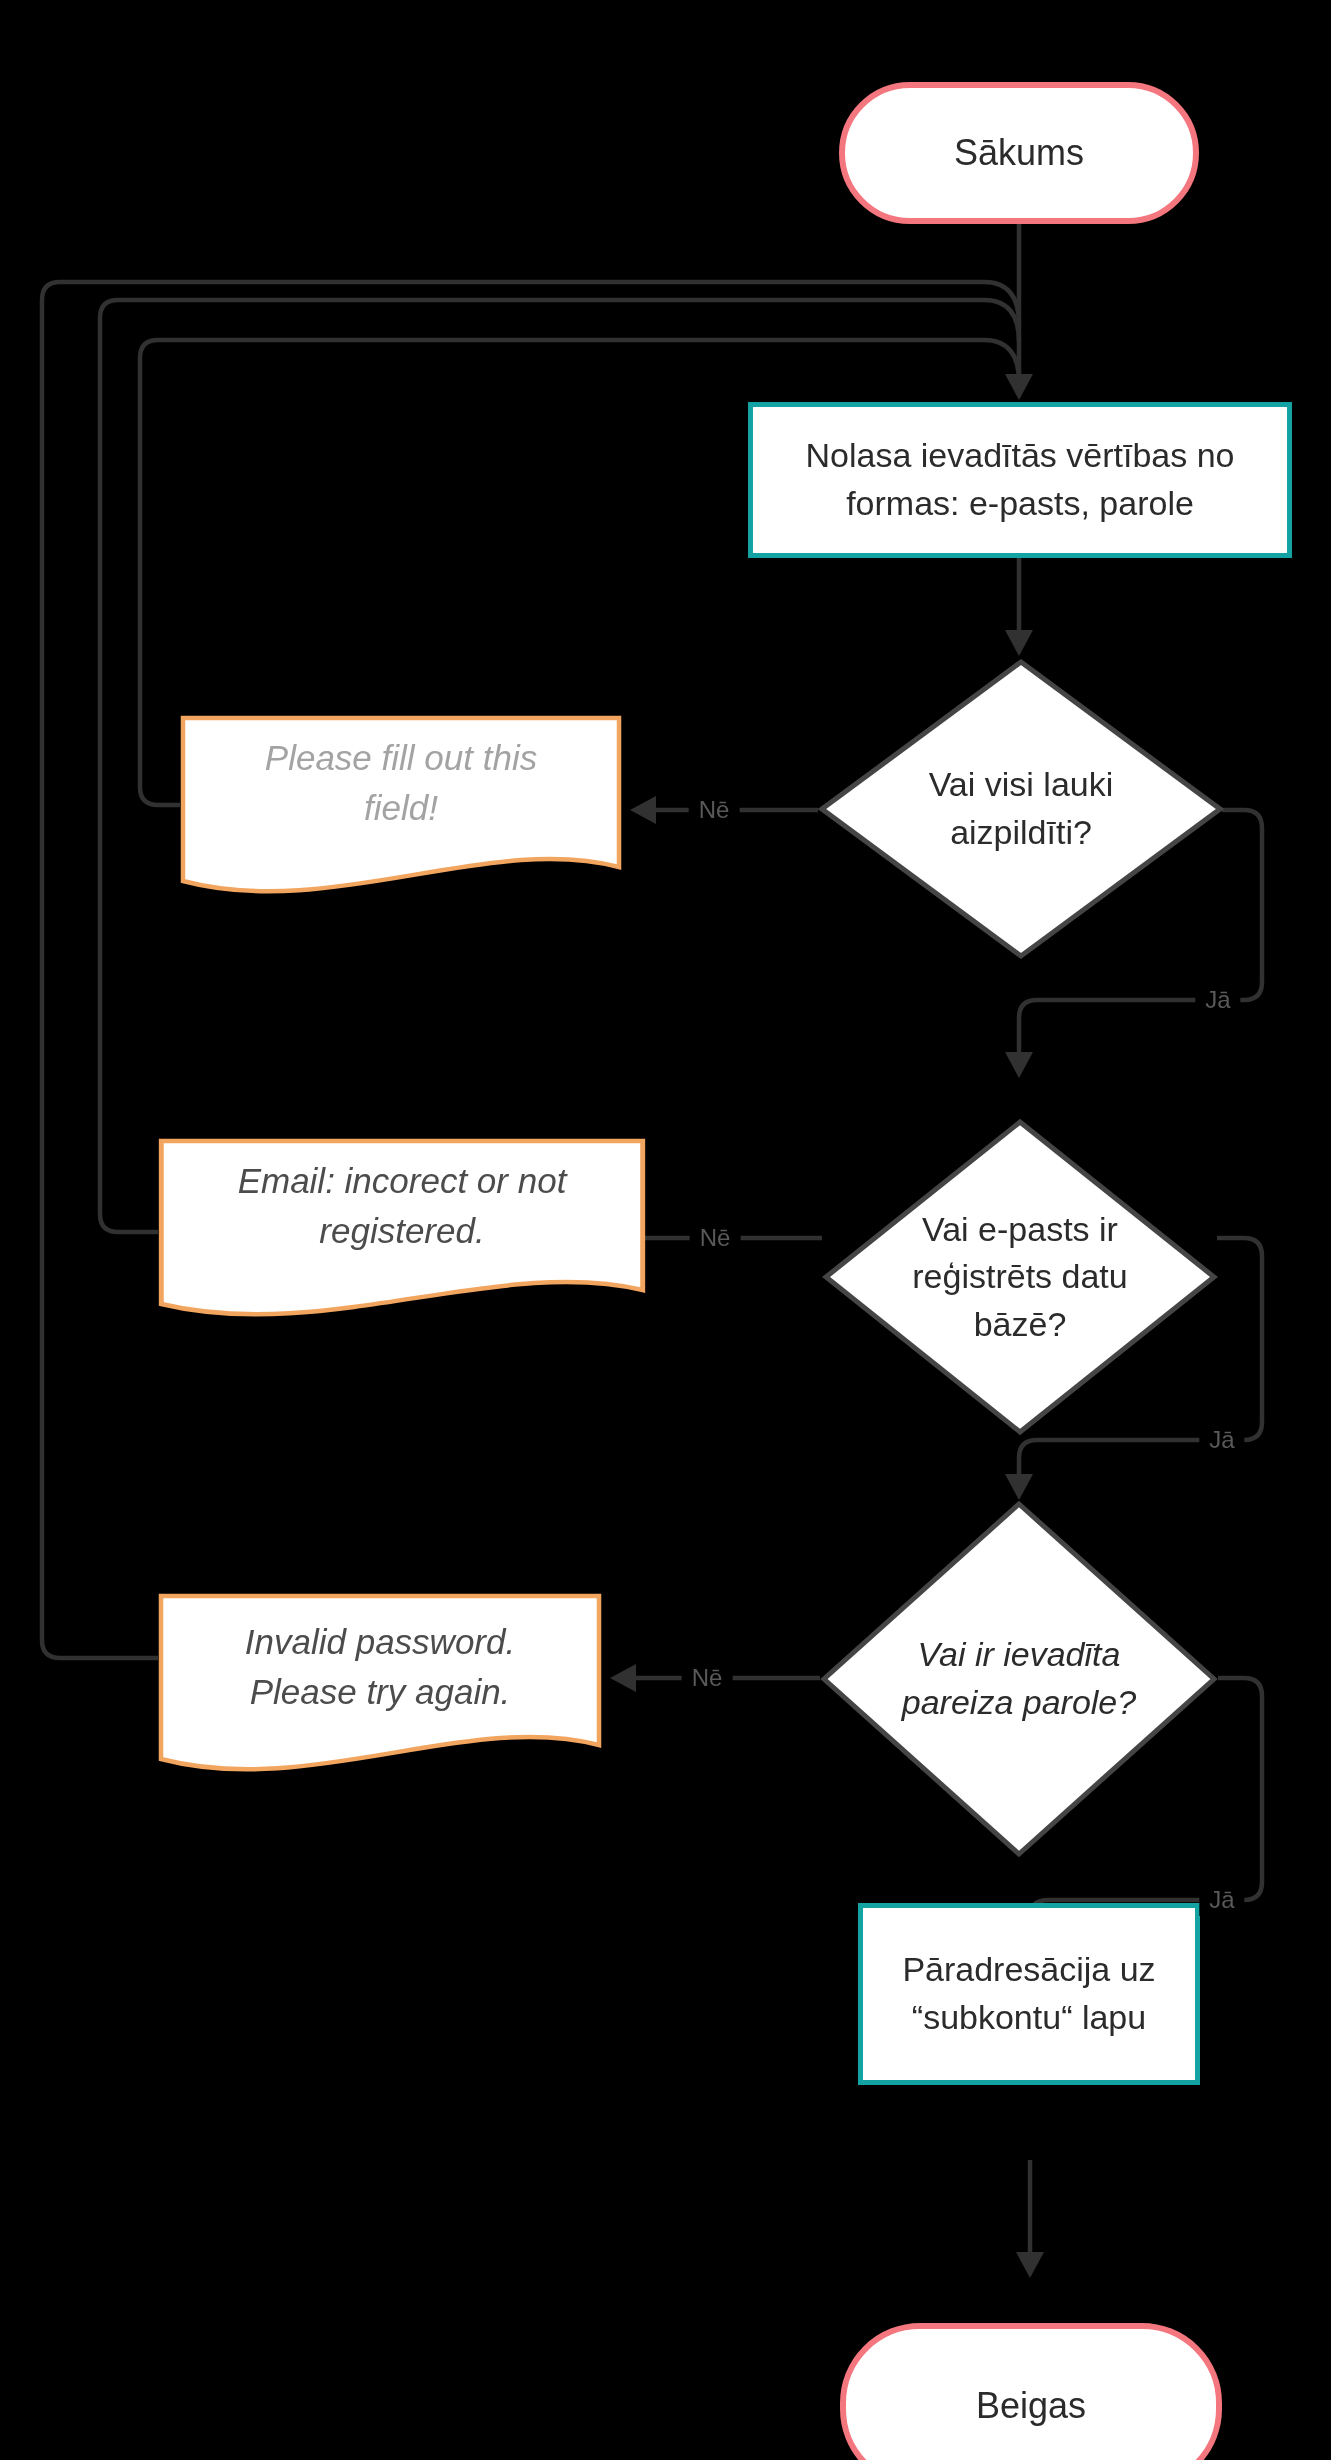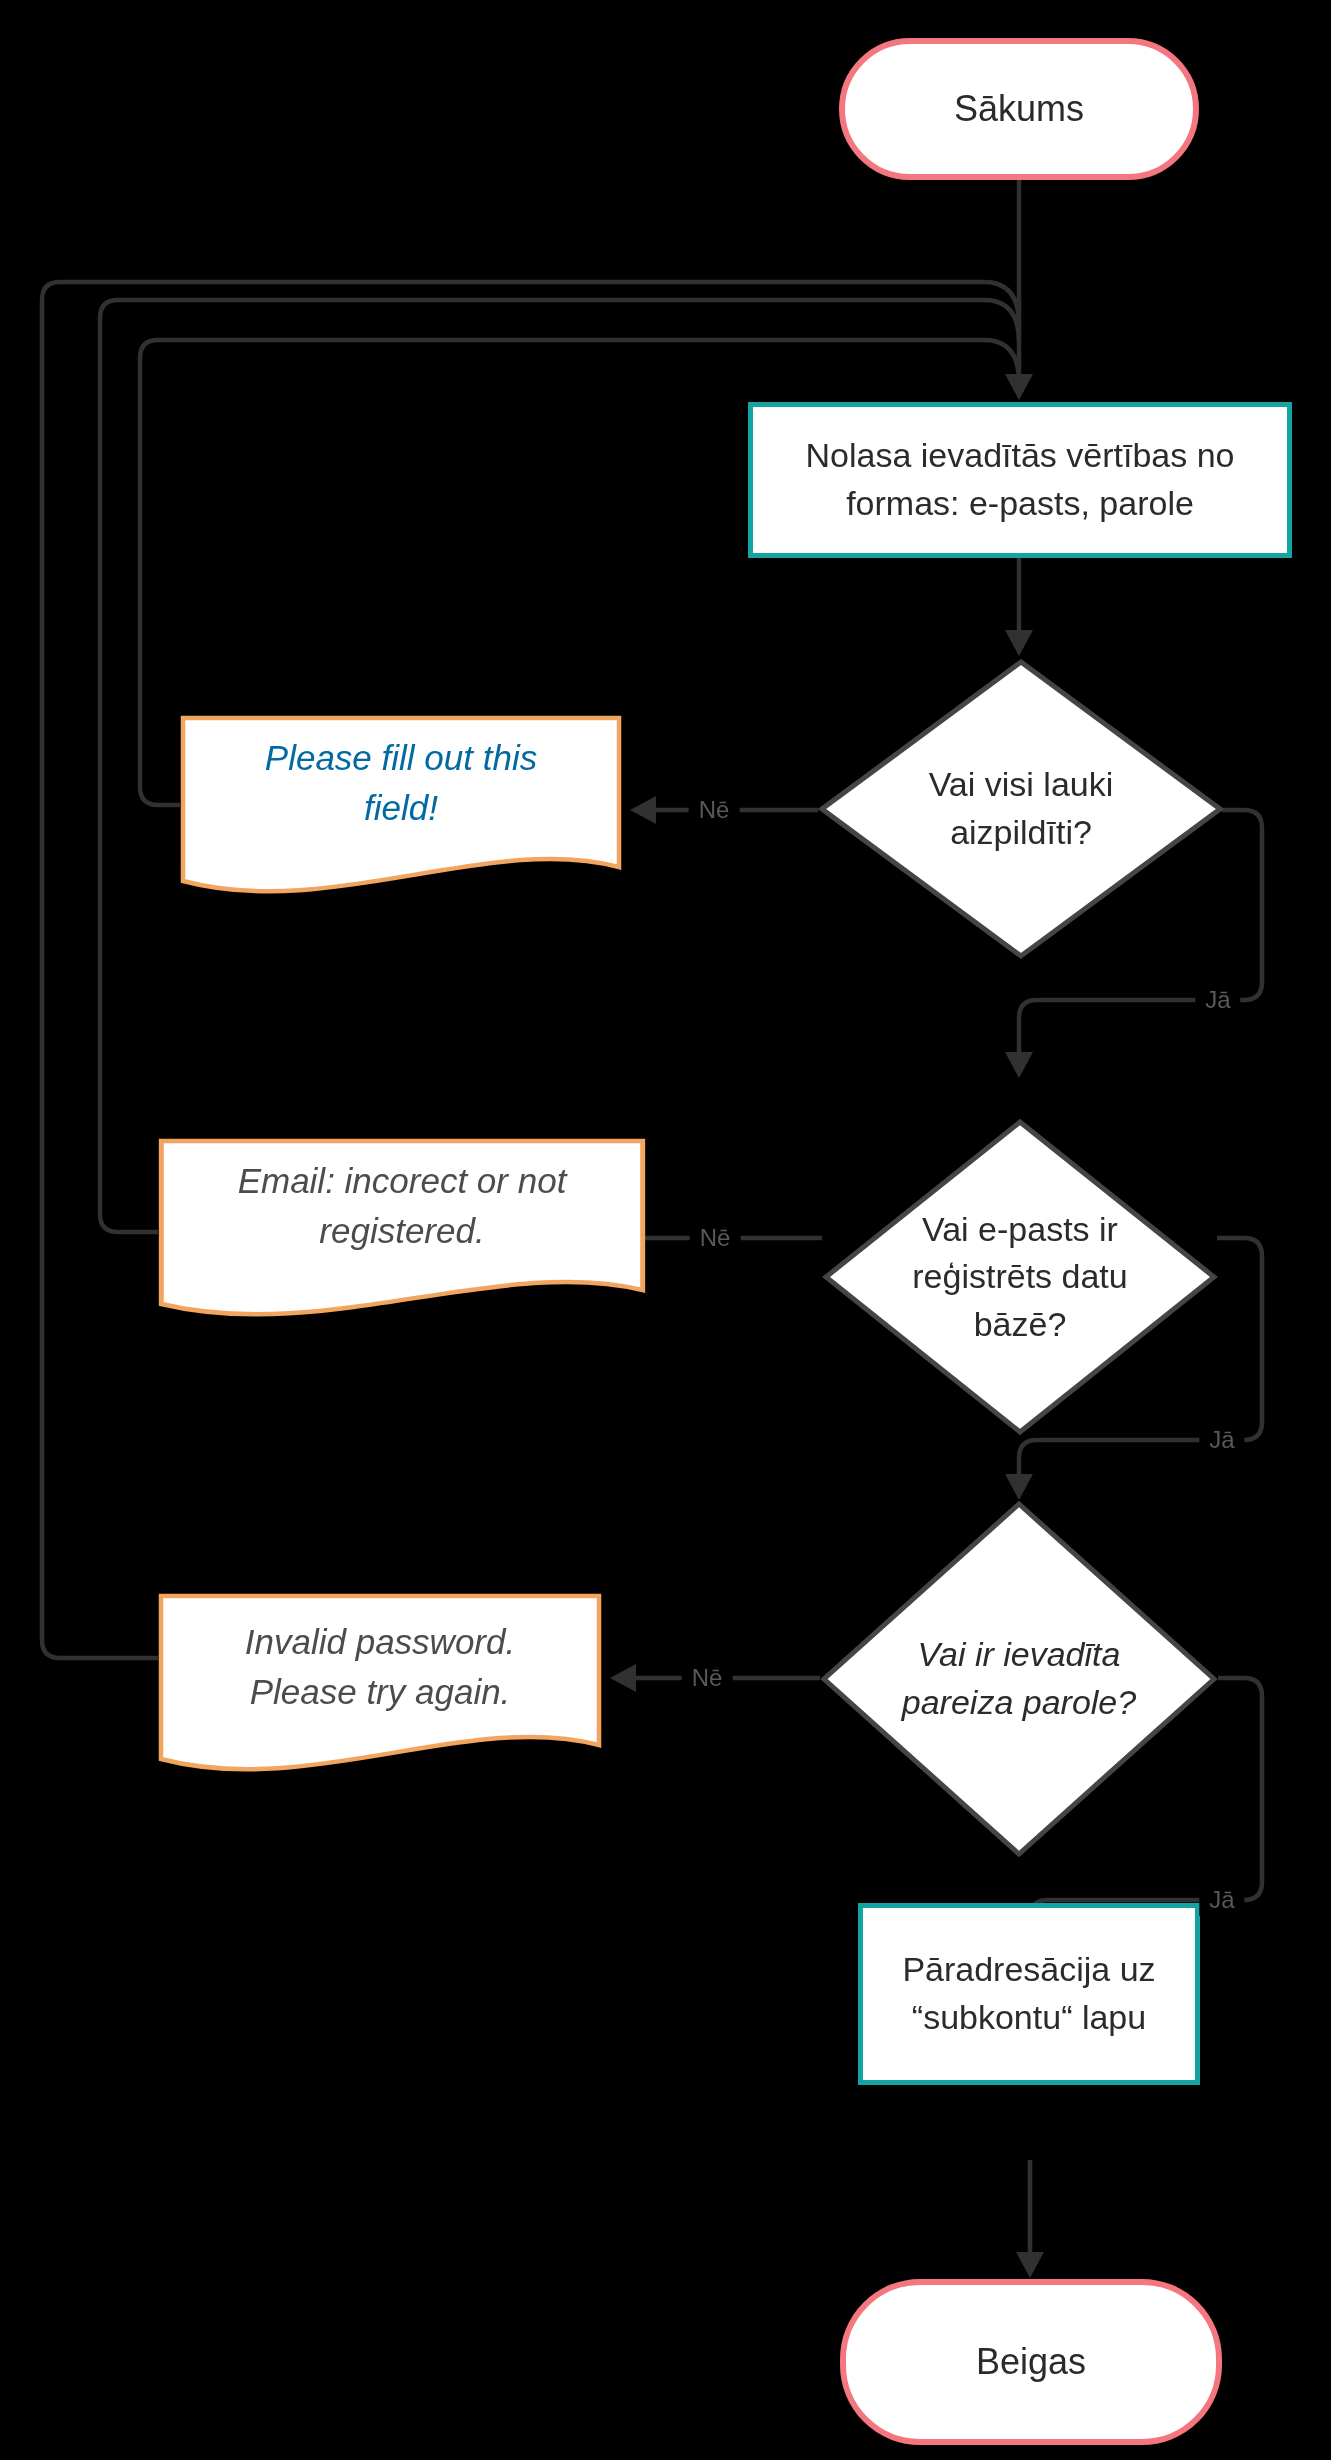--- a/index.html
+++ b/index.html
@@ -6,39 +6,39 @@
   #canvas{
     position:relative;width:1331px;height:2460px;background:var(--bg,#000);
     font-family:"Liberation Sans",sans-serif;overflow:hidden;
   }
   #edges{position:absolute;left:0;top:0;width:1331px;height:2460px;}
   .edge{fill:none;stroke:var(--connector,#333);stroke-width:4.5;}
   .arrowhead{fill:var(--connector,#333);stroke:none;}
   .node{position:absolute;box-sizing:border-box;display:flex;align-items:center;justify-content:center;text-align:center;}
   .terminator{
     background:var(--fill,#fff);border:6px solid var(--terminator_border,#f4767e);
-    border-radius:80px;color:var(--node_text,#2b2b2b);font-size:36px;
+    border-radius:80px;color:var(--node_text,#2b2b2b);font-size:36px;margin-top:44px;
   }
   .process{
     background:var(--fill,#fff);border:5px solid var(--process_border,#14a3a3);
     color:var(--node_text,#2b2b2b);font-size:34px;line-height:1.4;padding:8px 12px;
   }
   .shape-node{background:transparent;border:none;padding:0;}
   .shape-node svg.shape{position:absolute;left:0;top:0;width:100%;height:100%;}
   .shape-node .diamond{fill:var(--fill,#fff);stroke:var(--diamond_border,#454545);stroke-width:5;}
   .shape-node .docpath{fill:var(--fill,#fff);stroke:var(--document_border,#f2a55f);stroke-width:4.5;}
   .node-text{
     position:absolute;inset:0;display:flex;align-items:center;justify-content:center;
     text-align:center;color:var(--node_text,#2b2b2b);font-size:34px;line-height:1.4;
   }
   .doc-text{
     height:76%;inset:auto;left:0;right:0;top:0;
     font-style:italic;font-size:35px;color:var(--doc_text,#4c4c4c);line-height:1.45;
   }
-  .doc-text.dark{color:#0369a1;}
+  .doc-text.dark{color:#a3a3a3;}
   .edge-label{
     position:absolute;transform:translate(-50%,-50%);
     color:var(--label_text,#595959);font-size:24px;background:var(--bg,#000);
     padding:2px 10px;white-space:nowrap;
   }
 </style>
 </head>
 <body>
 
 <div id="canvas">

